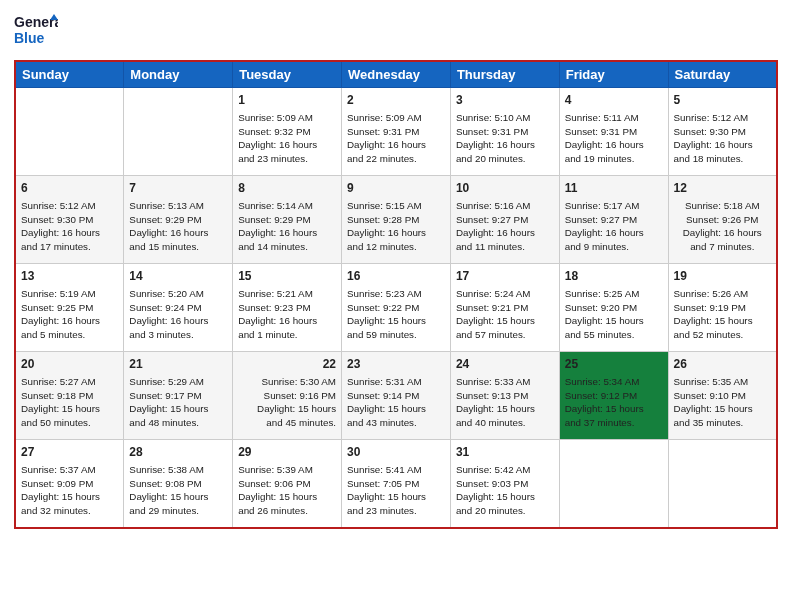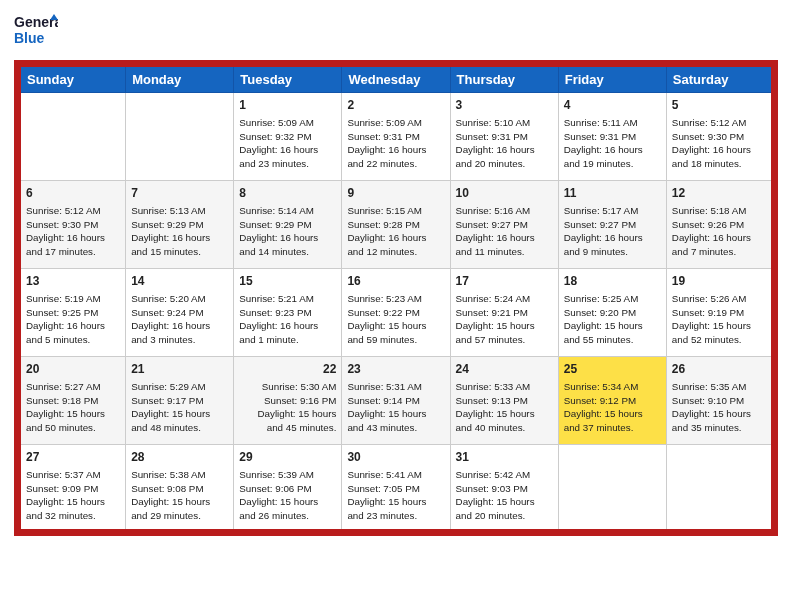--- a/index.html
+++ b/index.html
@@ -37,21 +37,21 @@
       line-height: 1.1;
     }
     .location {
       font-size: 15px;
       color: #333;
       margin-top: 2px;
     }
     .calendar {
       width: 100%;
       border-collapse: collapse;
-      border: 7px solid #b91c1c;
+      border: 2px solid #b91c1c;
       font-size: 10.5px;
     }
     .calendar th {
       background: #1565c0;
       color: #fff;
       text-align: left;
       padding: 5px 6px;
       font-size: 13px;
       font-weight: bold;
       border: 1px solid #1254a8;
@@ -182,21 +182,21 @@
 Daylight: 16 hours and 11 minutes.</div>
           </td>
           <td style="background: rgb(245, 245, 245); margin-left: 44px;">
             <span class="day-num">11</span>
             <div class="day-info" style="white-space: pre-line;">Sunrise: 5:17 AM
 Sunset: 9:27 PM
 Daylight: 16 hours and 9 minutes.</div>
           </td>
           <td style="background: rgb(245, 245, 245);">
             <span class="day-num">12</span>
-            <div class="day-info" style="white-space: pre-line;">Sunrise: 5:18 AM
+            <div class="day-info" style="white-space: pre-line; text-align: center;">Sunrise: 5:18 AM
 Sunset: 9:26 PM
 Daylight: 16 hours and 7 minutes.</div>
           </td>
         </tr>
         <tr>
           <td>
             <span class="day-num">13</span>
             <div class="day-info" style="white-space: pre-line;">Sunrise: 5:19 AM
 Sunset: 9:25 PM
 Daylight: 16 hours and 5 minutes.</div>
@@ -262,21 +262,21 @@
             <div class="day-info" style="white-space: pre-line;">Sunrise: 5:31 AM
 Sunset: 9:14 PM
 Daylight: 15 hours and 43 minutes.</div>
           </td>
           <td style="background: rgb(245, 245, 245);">
             <span class="day-num">24</span>
             <div class="day-info" style="white-space: pre-line;">Sunrise: 5:33 AM
 Sunset: 9:13 PM
 Daylight: 15 hours and 40 minutes.</div>
           </td>
-          <td style="background: #fde047;">
+          <td style="background: #15803d;">
             <span class="day-num">25</span>
             <div class="day-info" style="white-space: pre-line;">Sunrise: 5:34 AM
 Sunset: 9:12 PM
 Daylight: 15 hours and 37 minutes.</div>
           </td>
           <td style="background: rgb(245, 245, 245); margin-left: 25px;">
             <span class="day-num">26</span>
             <div class="day-info" style="white-space: pre-line;">Sunrise: 5:35 AM
 Sunset: 9:10 PM
 Daylight: 15 hours and 35 minutes.</div>

